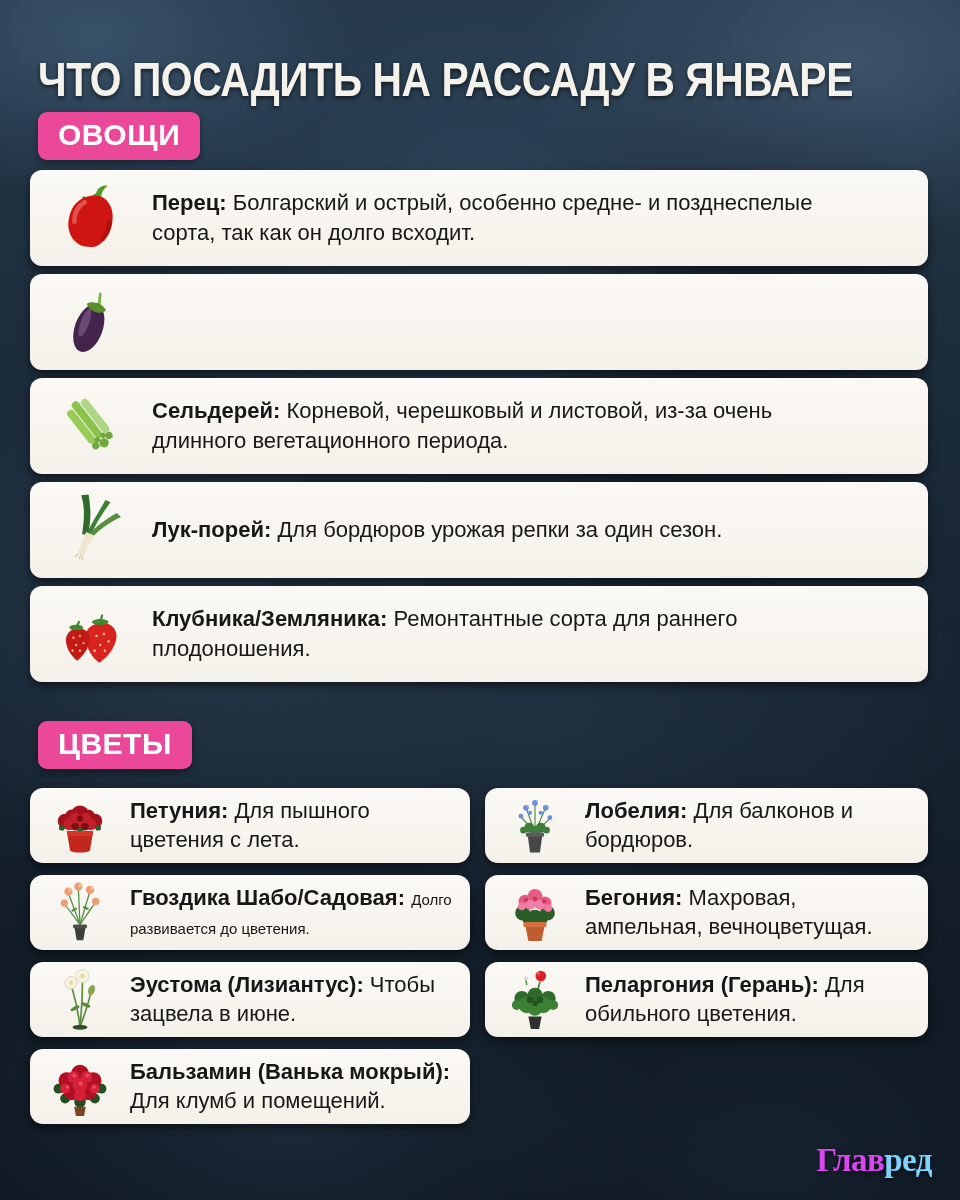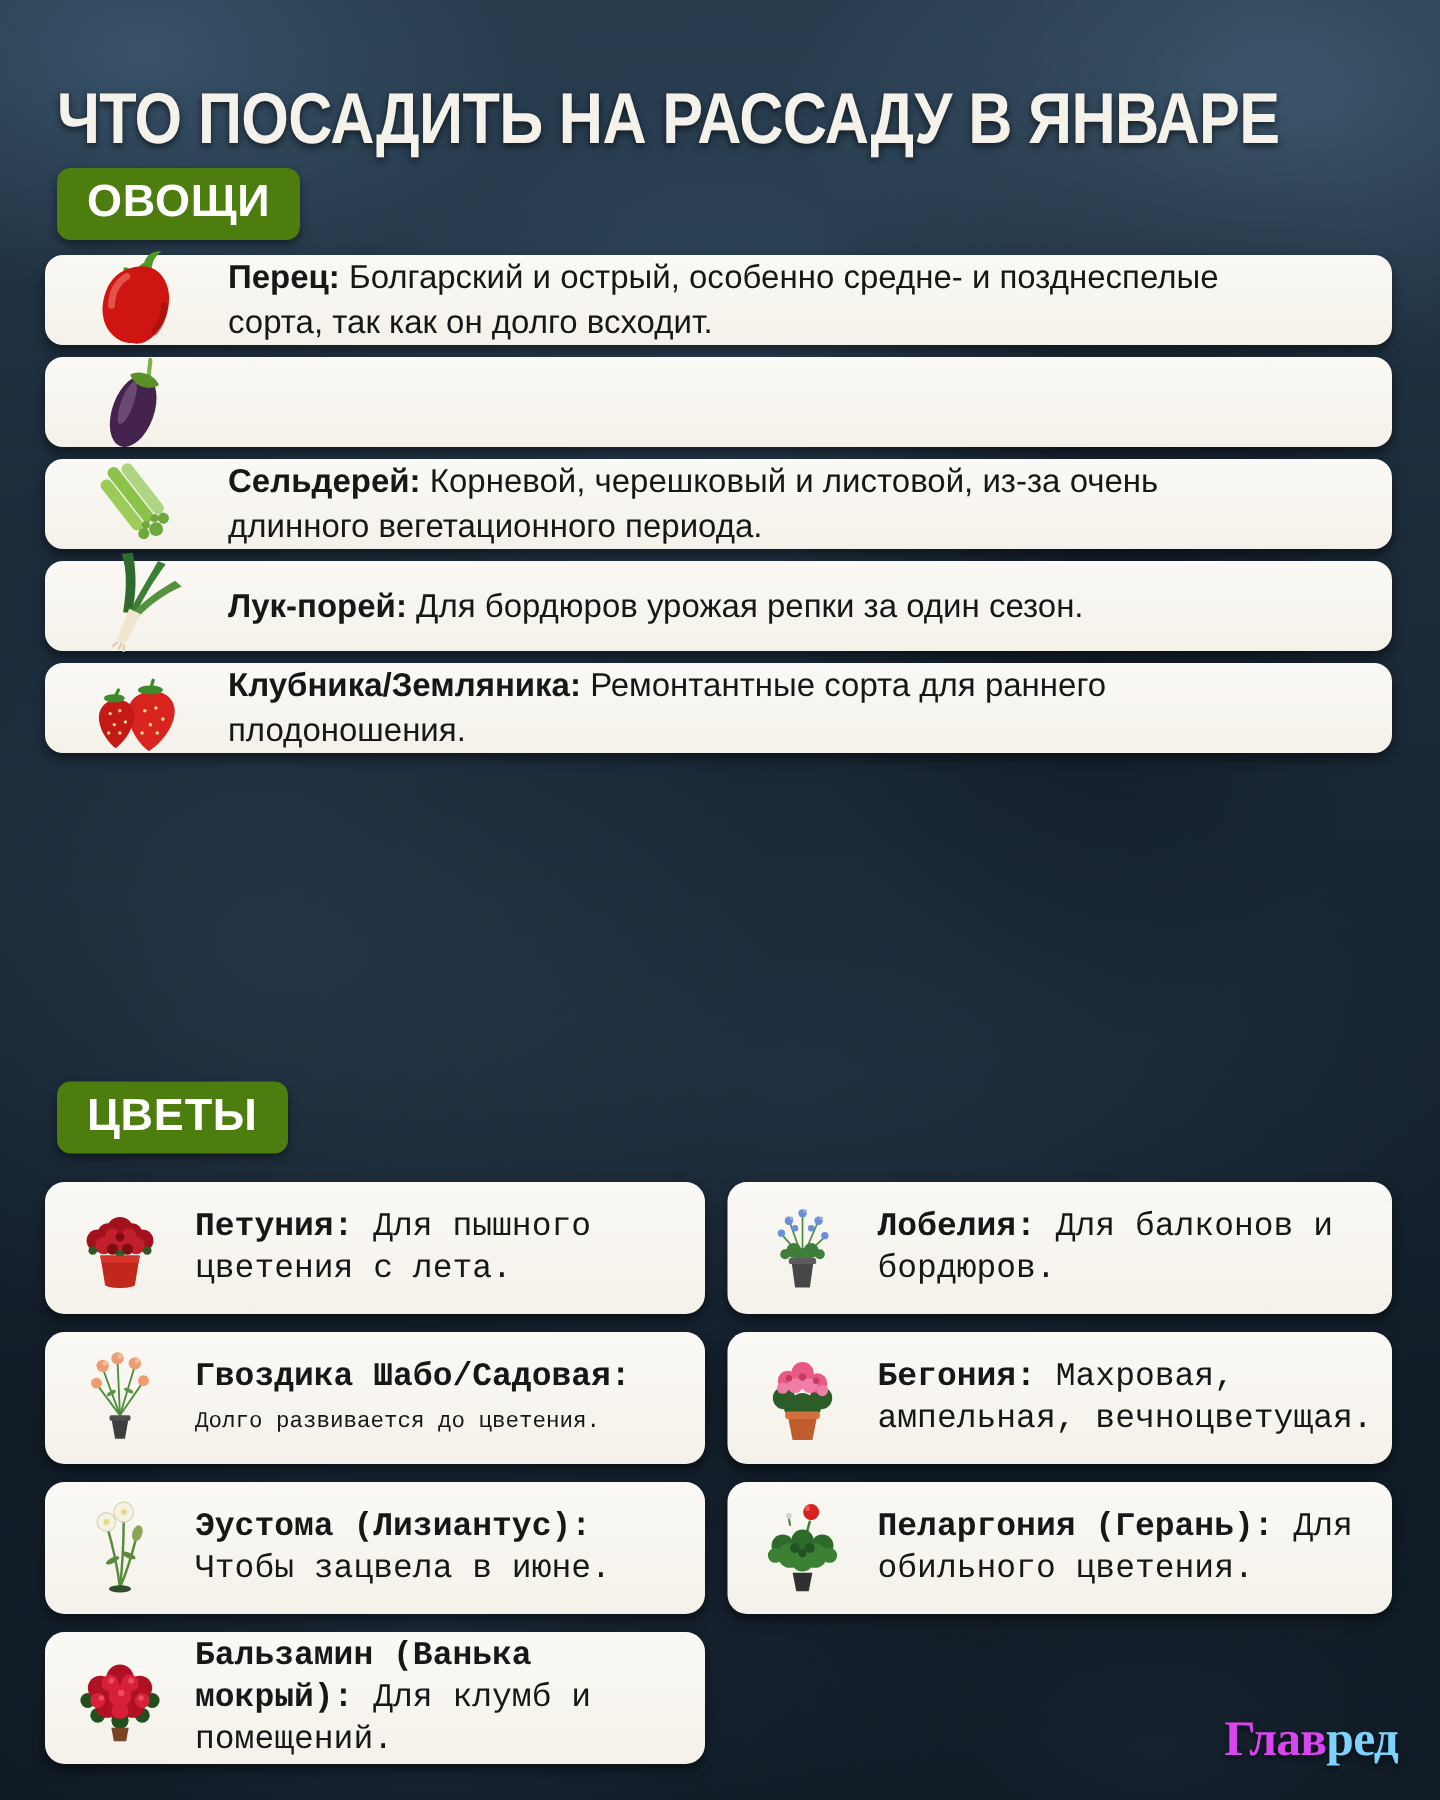--- a/index.html
+++ b/index.html
@@ -19,45 +19,45 @@
   }
   .title{
     position:absolute;left:38px;top:22px;width:920px;
     font-size:48px;font-weight:bold;color:#f5f2ec;line-height:1.1;
     letter-spacing:-.5px;white-space:nowrap;
     transform:scaleX(.85);transform-origin:left center;
     text-shadow:0 2px 5px rgba(0,0,0,.6);
   }
   .badge{
     position:absolute;left:38px;display:inline-block;
-    background:#4d7c0f;color:#fff;font-weight:bold;font-size:30px;
+    background:#ec4899;color:#fff;font-weight:bold;font-size:30px;
     letter-spacing:.5px;padding:6px 20px 8px;border-radius:9px;
     box-shadow:0 3px 6px rgba(0,0,0,.4);
   }
   .badge-veg{top:112px;}
   .badge-flw{top:721px;}
   .veg-list{
     position:absolute;left:30px;top:170px;width:898px;
     display:flex;flex-direction:column;gap:8px;
   }
   .card{
     background:linear-gradient(180deg,#fbf9f5 0%,#f4f1ea 100%);
     border-radius:12px;display:flex;align-items:center;
     box-shadow:0 4px 8px rgba(0,0,0,.5);
   }
-  .vcard{height:60px;}
+  .vcard{height:96px;}
   .vcard .icwrap{width:122px;display:flex;justify-content:center;align-items:center;flex:none;}
   .vcard .ic{width:74px;height:74px;}
   .ctext{margin:0;color:#171717;}
   .vcard .ctext{font-size:22px;line-height:1.36;max-width:700px;padding-right:20px;}
   .flower-grid{
     position:absolute;left:30px;top:788px;width:898px;
     display:grid;grid-template-columns:440px 443px;column-gap:15px;row-gap:12px;
   }
-  .fcard{height:88px;border-radius:13px;font-family:Liberation Mono, monospace;}
+  .fcard{height:75px;border-radius:13px;}
   .fcard .icwrap{width:100px;display:flex;justify-content:center;align-items:center;flex:none;}
   .fcard .ic{width:66px;height:66px;}
   .fcard .ctext{font-size:22px;line-height:1.28;padding-right:10px;}
   .fcard .ctext .small-desc{font-size:15px;}
   b{font-weight:bold;}
   .footer{
     position:absolute;top:1142px;right:28px;
     font-family:"Liberation Serif",serif;font-weight:bold;font-size:33px;
     letter-spacing:-.5px;text-shadow:0 2px 4px rgba(0,0,0,.6);
   }

